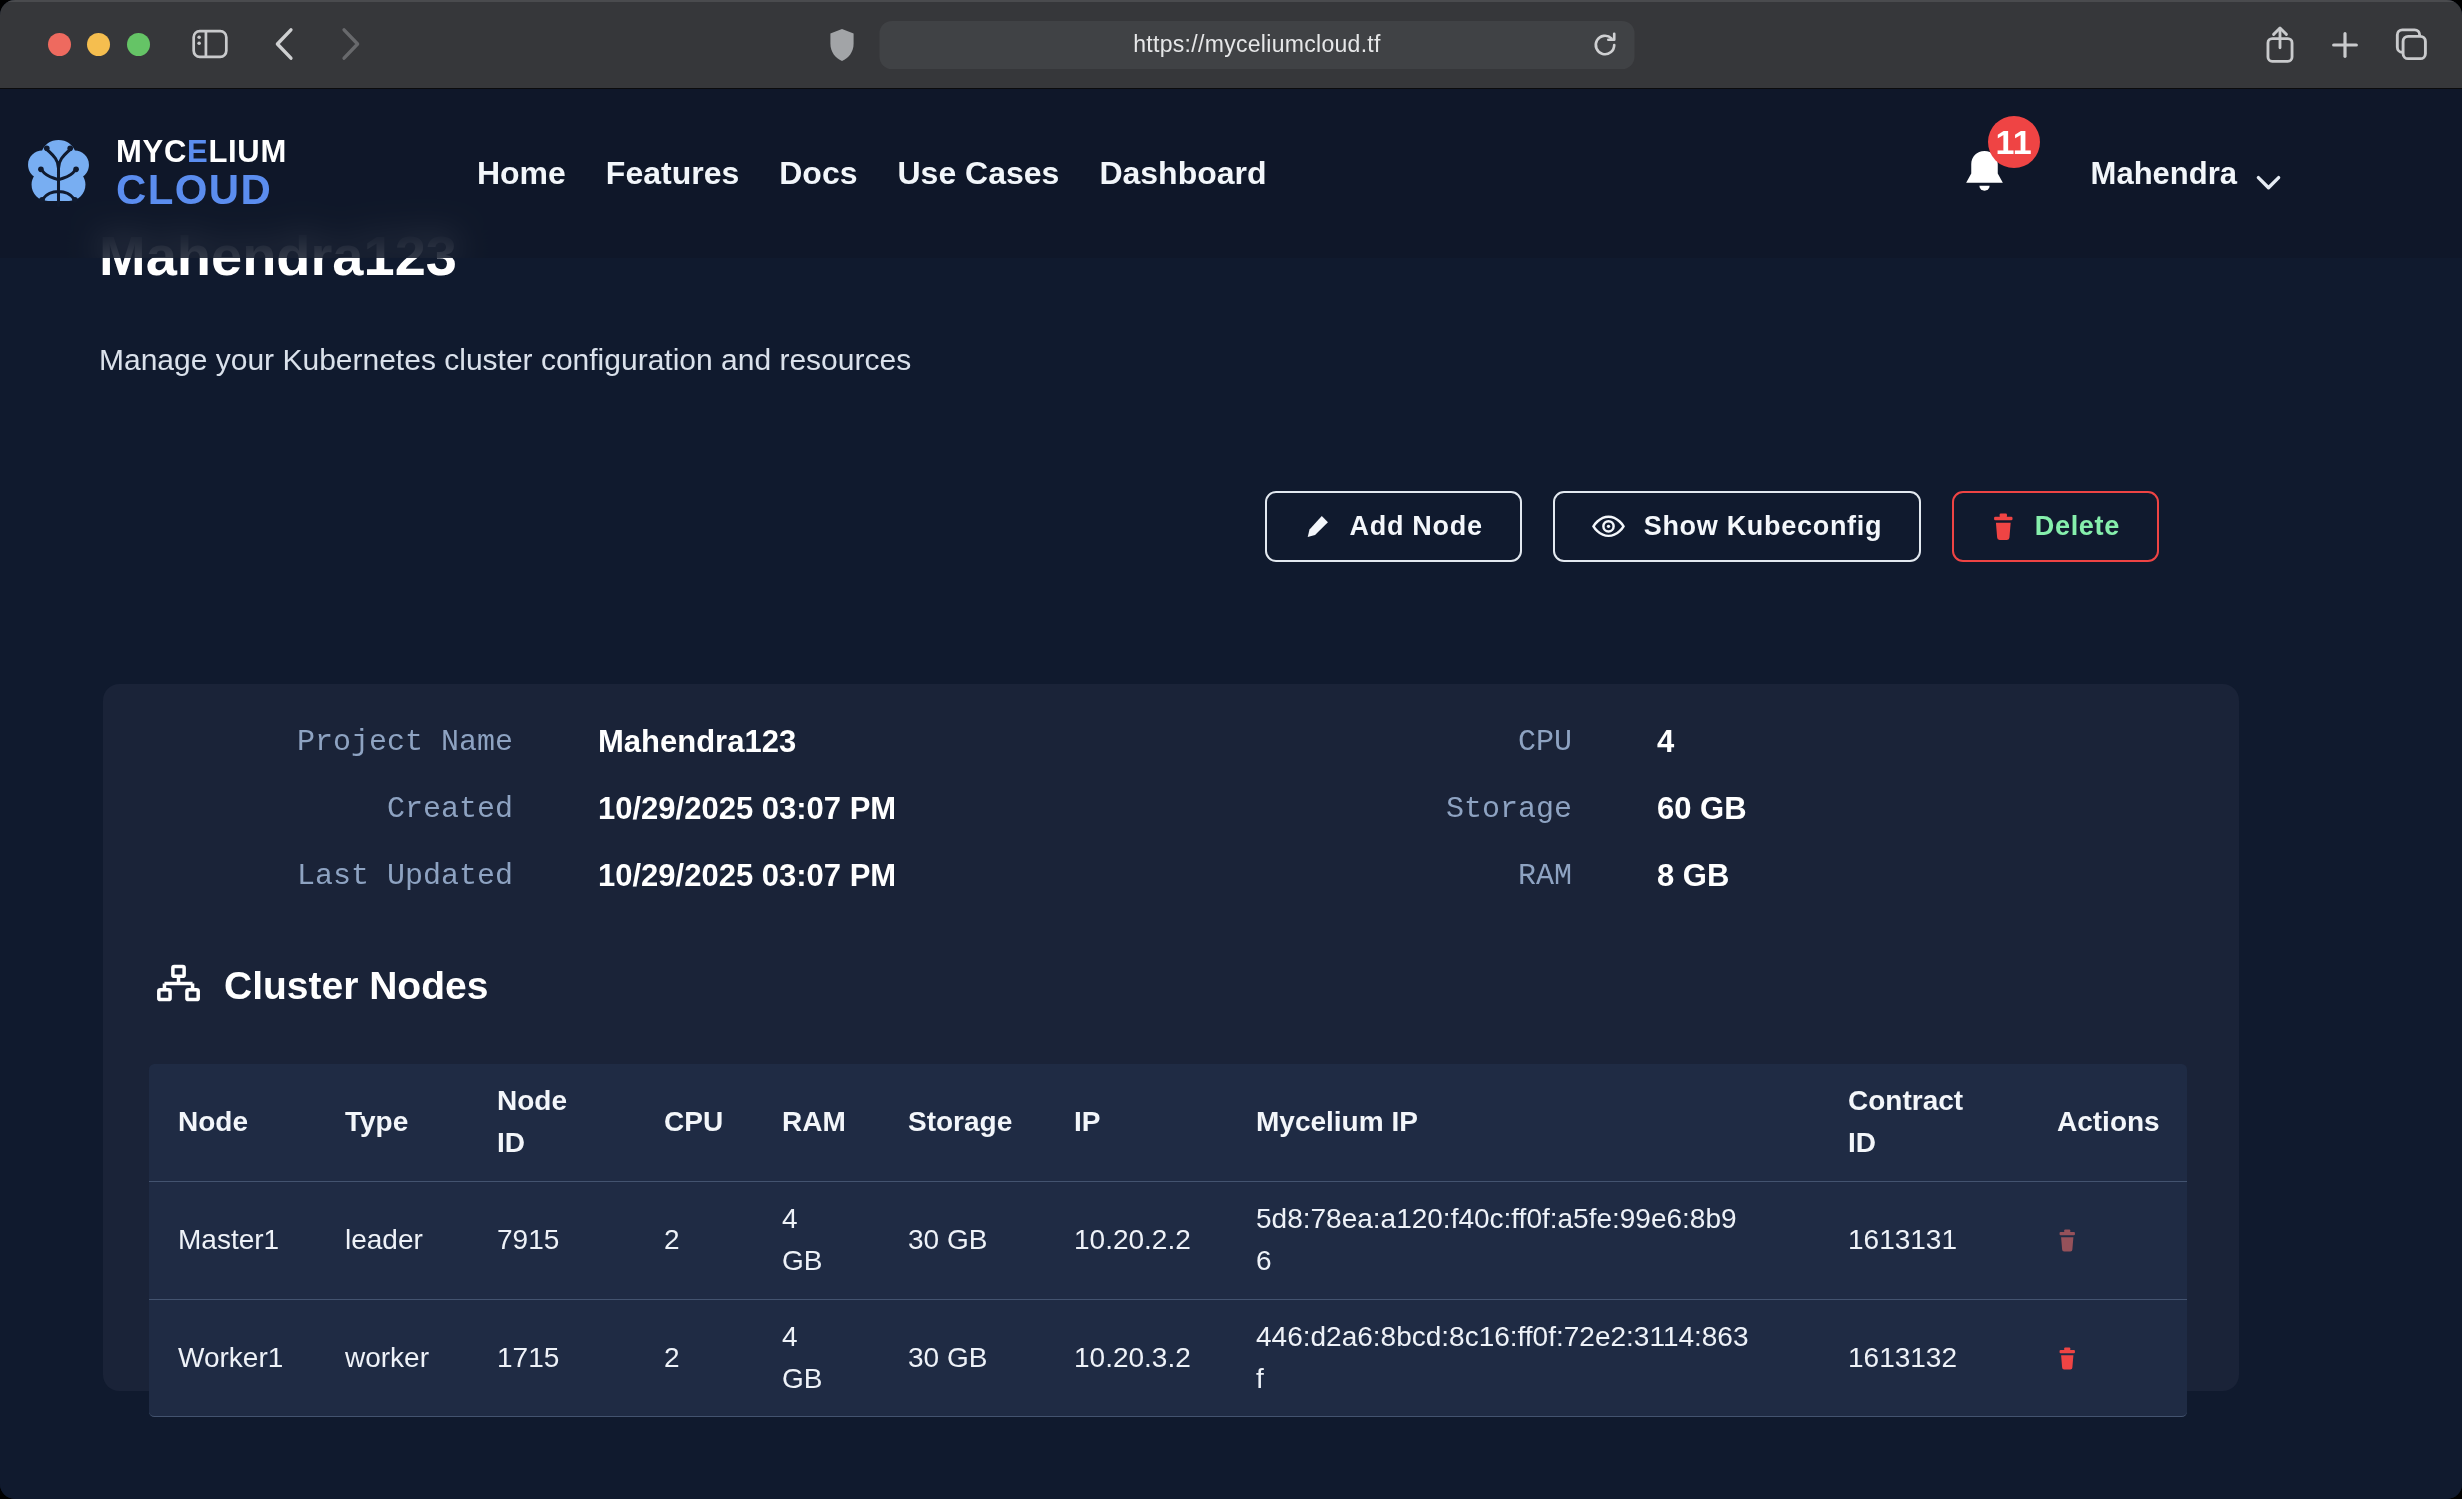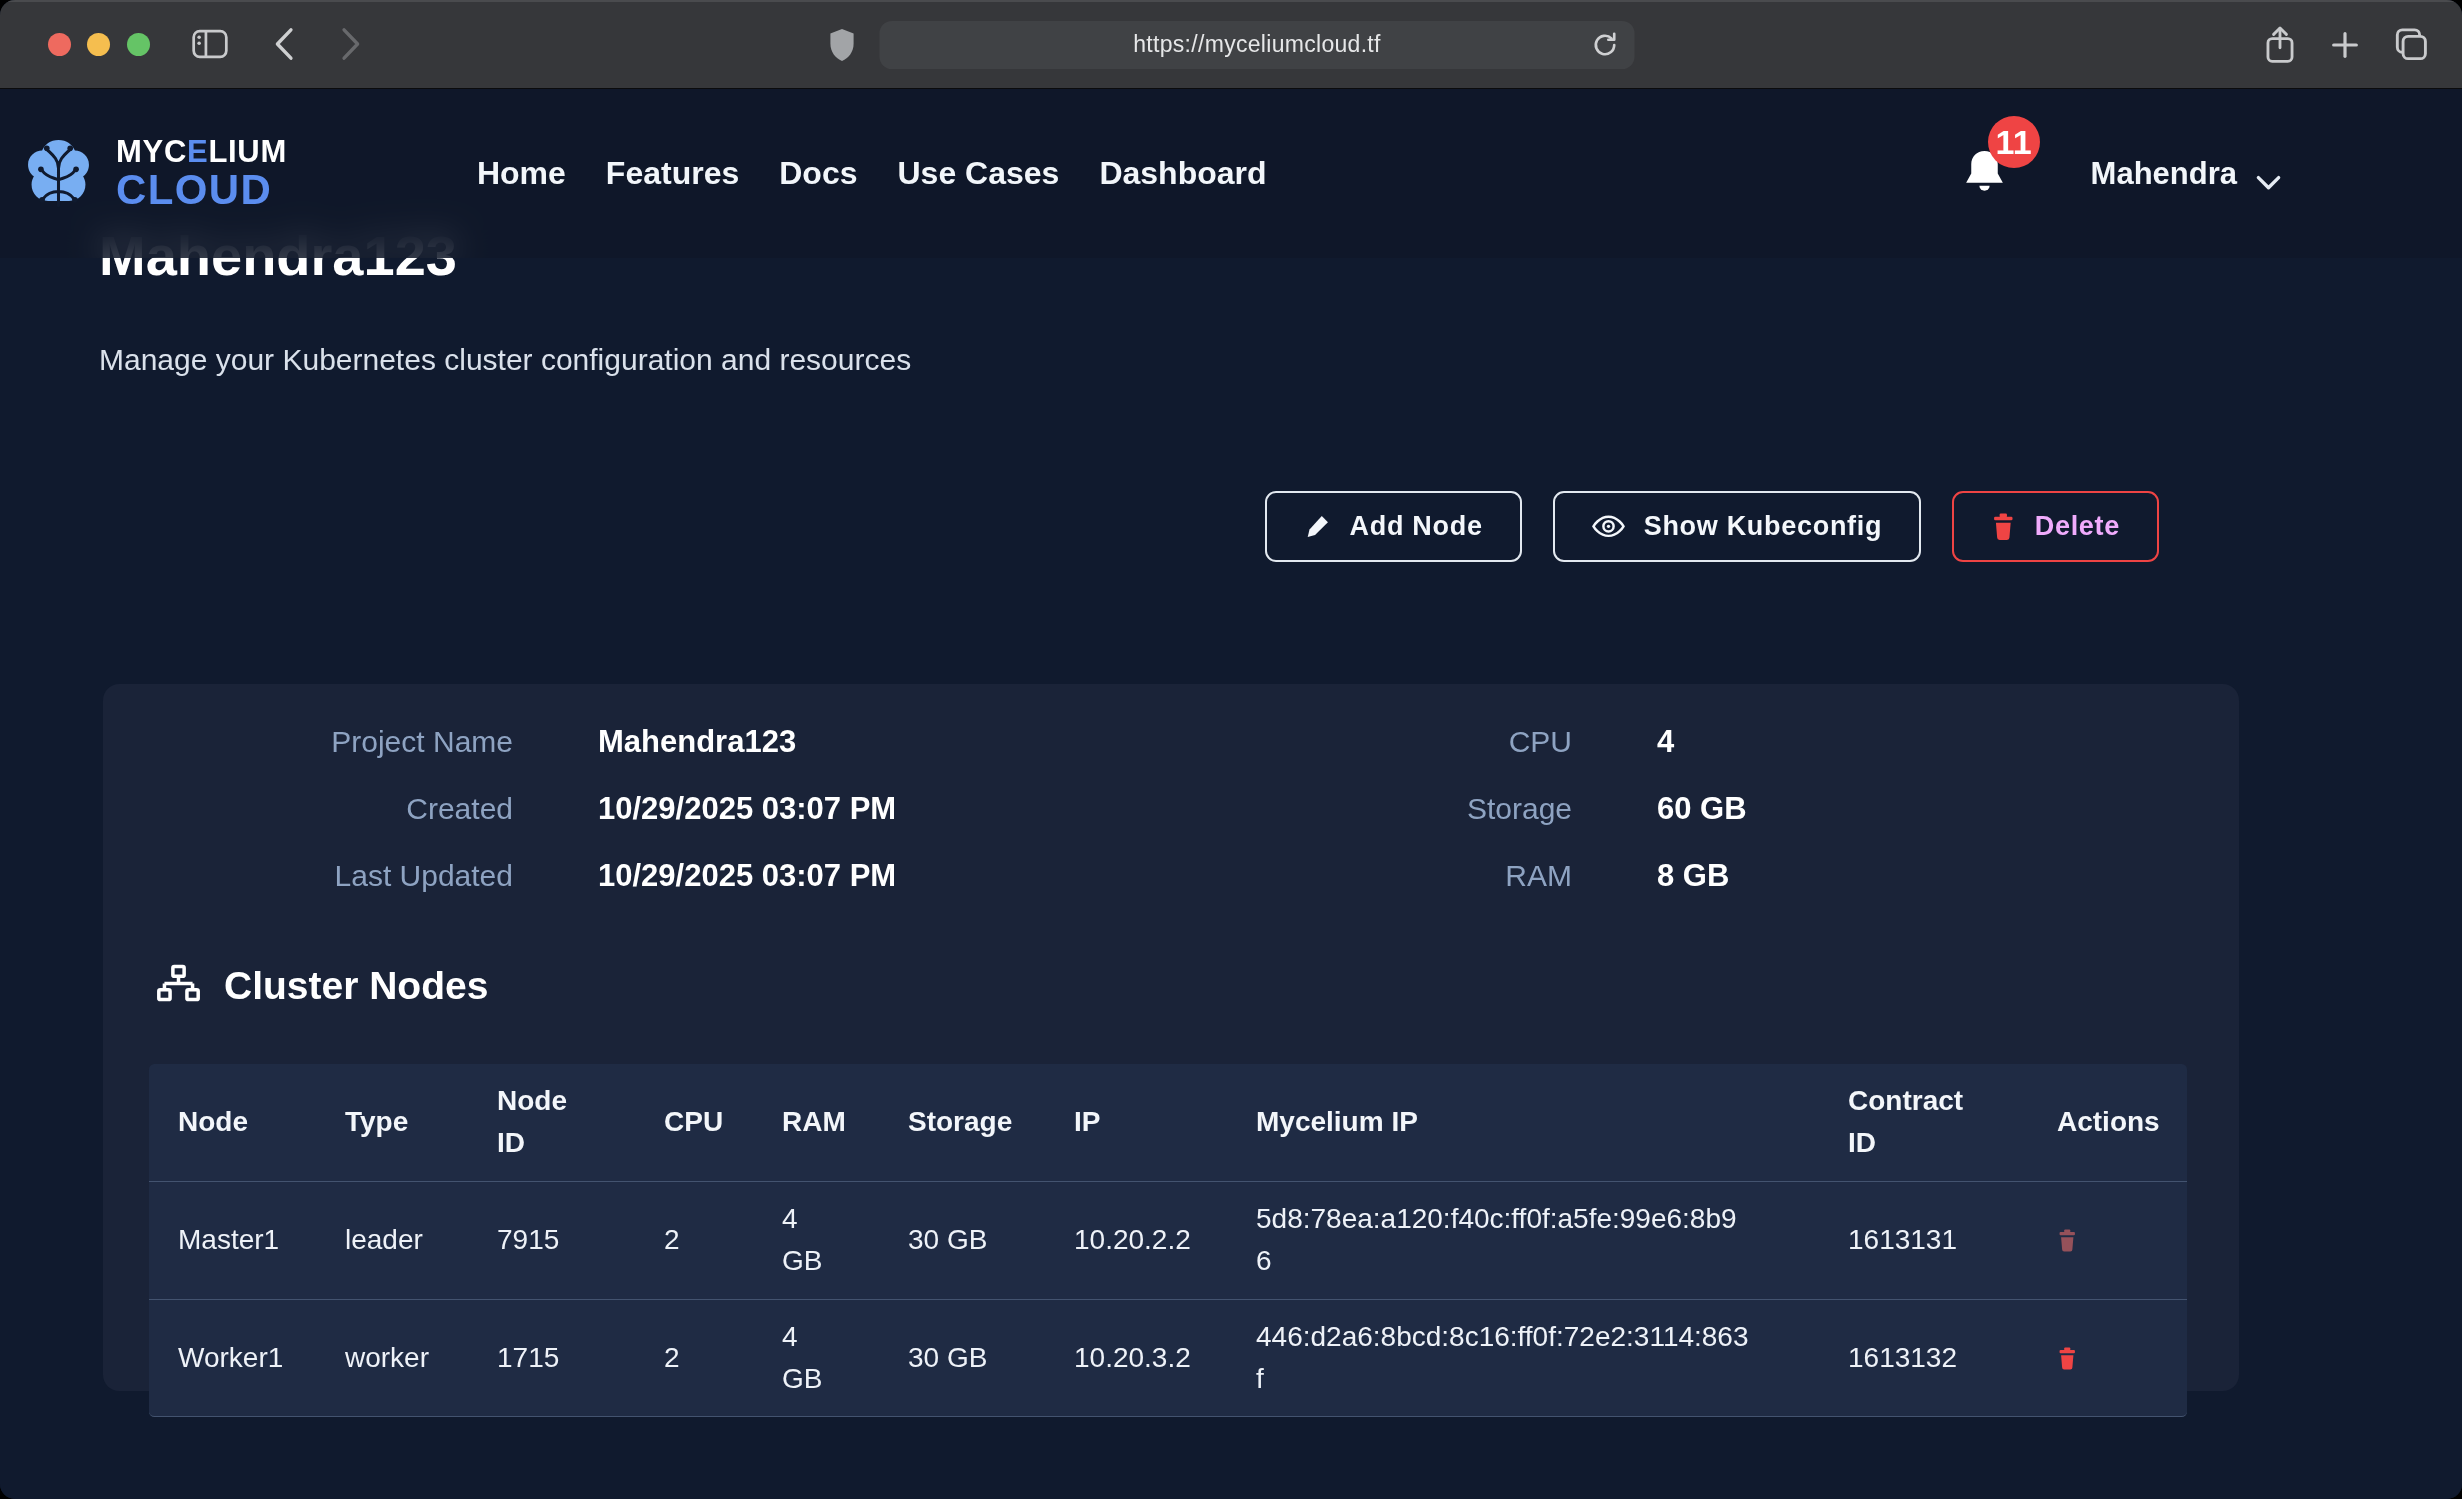--- a/index.html
+++ b/index.html
@@ -54,28 +54,28 @@
   .cluster-title { position:absolute; top:134px; left:99px; z-index:1;
     font-size:56px; font-weight:700; color:#ffffff; }
   .subtitle { position:absolute; top:226px; left:99px; z-index:1;
     font-size:30px; font-weight:400; color:#dae1eb;margin-top:28px; }
 
   .actions-row { position:absolute; top:402px; right:303px; display:flex; gap:31px; z-index:1; }
   .btn { height:71px; border:2.1px solid #e3e9f0; border-radius:11px; background:transparent;
     display:flex; align-items:center; gap:19px; padding:0 37px;
     font-size:27px; font-weight:700; letter-spacing:0.7px; color:#f4f7fb; cursor:pointer;
     font-family:"Liberation Sans", sans-serif; }
-  .btn-danger { border-color:#ef4444; color:#f0abfc; }
+  .btn-danger { border-color:#ef4444; color:#86efac; }
 
   
   .card { position:absolute; top:595px; left:103px; width:2136px; height:707px; z-index:1;
     background:#1a2338; border-radius:16.4px; }
   .info-grid { display:grid; grid-template-columns:410px 513px 376px auto;
     column-gap:85px; row-gap:31px; padding-top:40px; align-items:center; }
-  .info-label { font-size:30px; color:#8ea3c2; text-align:right; }
+  .info-label { font-size:30px; color:#8ea3c2; text-align:right;font-family:Liberation Mono, monospace; }
   .info-value { font-size:31px; font-weight:700; color:#ffffff; }
 
   .cluster-heading { position:absolute; top:279px; left:53px; display:flex; align-items:center; gap:23px; }
   .cluster-heading .hd-text { font-size:39px; font-weight:700; color:#ffffff; }
   .cluster-heading svg { color:#ffffff; }
 
   .node-table { position:absolute; top:380px; left:46px; width:2038px;
     background:#1f2b44; border-radius:5.5px; font-size:28px; color:#eef2f8;
     border-bottom:1.4px solid #43536f; }
   .t-row { display:grid;

